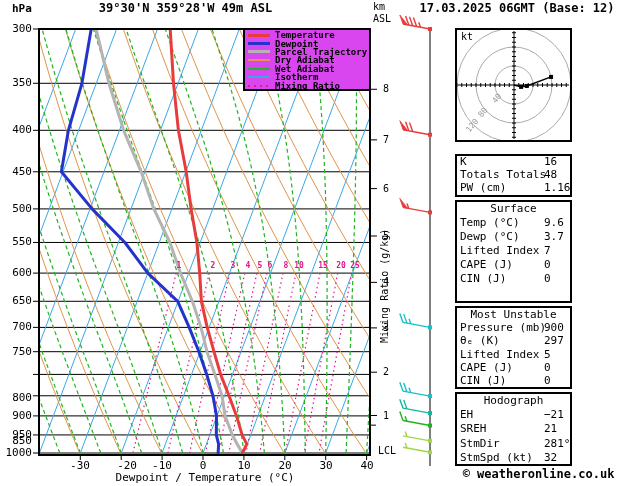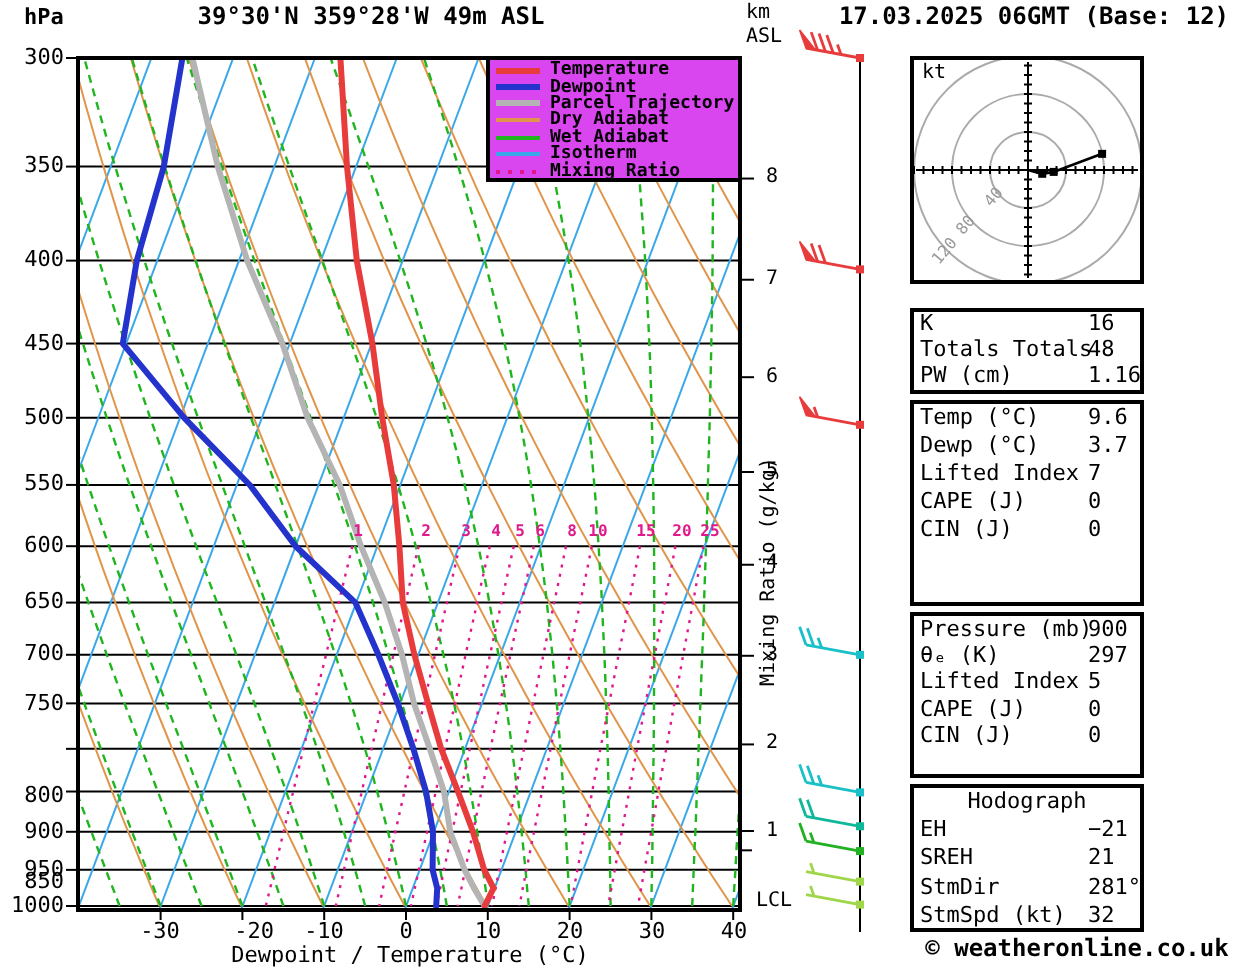--- a/index.html
+++ b/index.html
@@ -385,27 +385,29 @@
   <div class="lbl" style="left:378px;top:421px;font-size:10px;margin-top:24px;">LCL</div>
 
   <div class="lbl" style="left:461px;top:31px;font-size:10px;z-index:6;">kt</div>
 
   <div class="statbox" style="top:154px;height:43px;line-height:12.9px;" id="box-indices">
       <div class="srow"><span class="slab">K</span><span class="sval">16</span></div>
       <div class="srow"><span class="slab">Totals Totals</span><span class="sval">48</span></div>
       <div class="srow"><span class="slab">PW (cm)</span><span class="sval">1.16</span></div>
     </div>
   <div class="statbox" style="top:200px;height:103px;line-height:14.1px;" id="box-surface">
+    <div class="stitle">Surface</div>
   <div class="srow"><span class="slab">Temp (°C)</span><span class="sval">9.6</span></div>
       <div class="srow"><span class="slab">Dewp (°C)</span><span class="sval">3.7</span></div>
       <div class="srow"><span class="slab">Lifted Index</span><span class="sval">7</span></div>
       <div class="srow"><span class="slab">CAPE (J)</span><span class="sval">0</span></div>
       <div class="srow"><span class="slab">CIN (J)</span><span class="sval">0</span></div>
     </div>
   <div class="statbox" style="top:306px;height:83px;line-height:13.2px;" id="box-mu">
+    <div class="stitle">Most Unstable</div>
   <div class="srow"><span class="slab">Pressure (mb)</span><span class="sval">900</span></div>
       <div class="srow"><span class="slab">θₑ (K)</span><span class="sval">297</span></div>
       <div class="srow"><span class="slab">Lifted Index</span><span class="sval">5</span></div>
       <div class="srow"><span class="slab">CAPE (J)</span><span class="sval">0</span></div>
       <div class="srow"><span class="slab">CIN (J)</span><span class="sval">0</span></div>
     </div>
   <div class="statbox" style="top:392px;height:74px;line-height:14.2px;" id="box-hodo">
     <div class="stitle">Hodograph</div>
   <div class="srow"><span class="slab">EH</span><span class="sval">−21</span></div>
       <div class="srow"><span class="slab">SREH</span><span class="sval">21</span></div>

